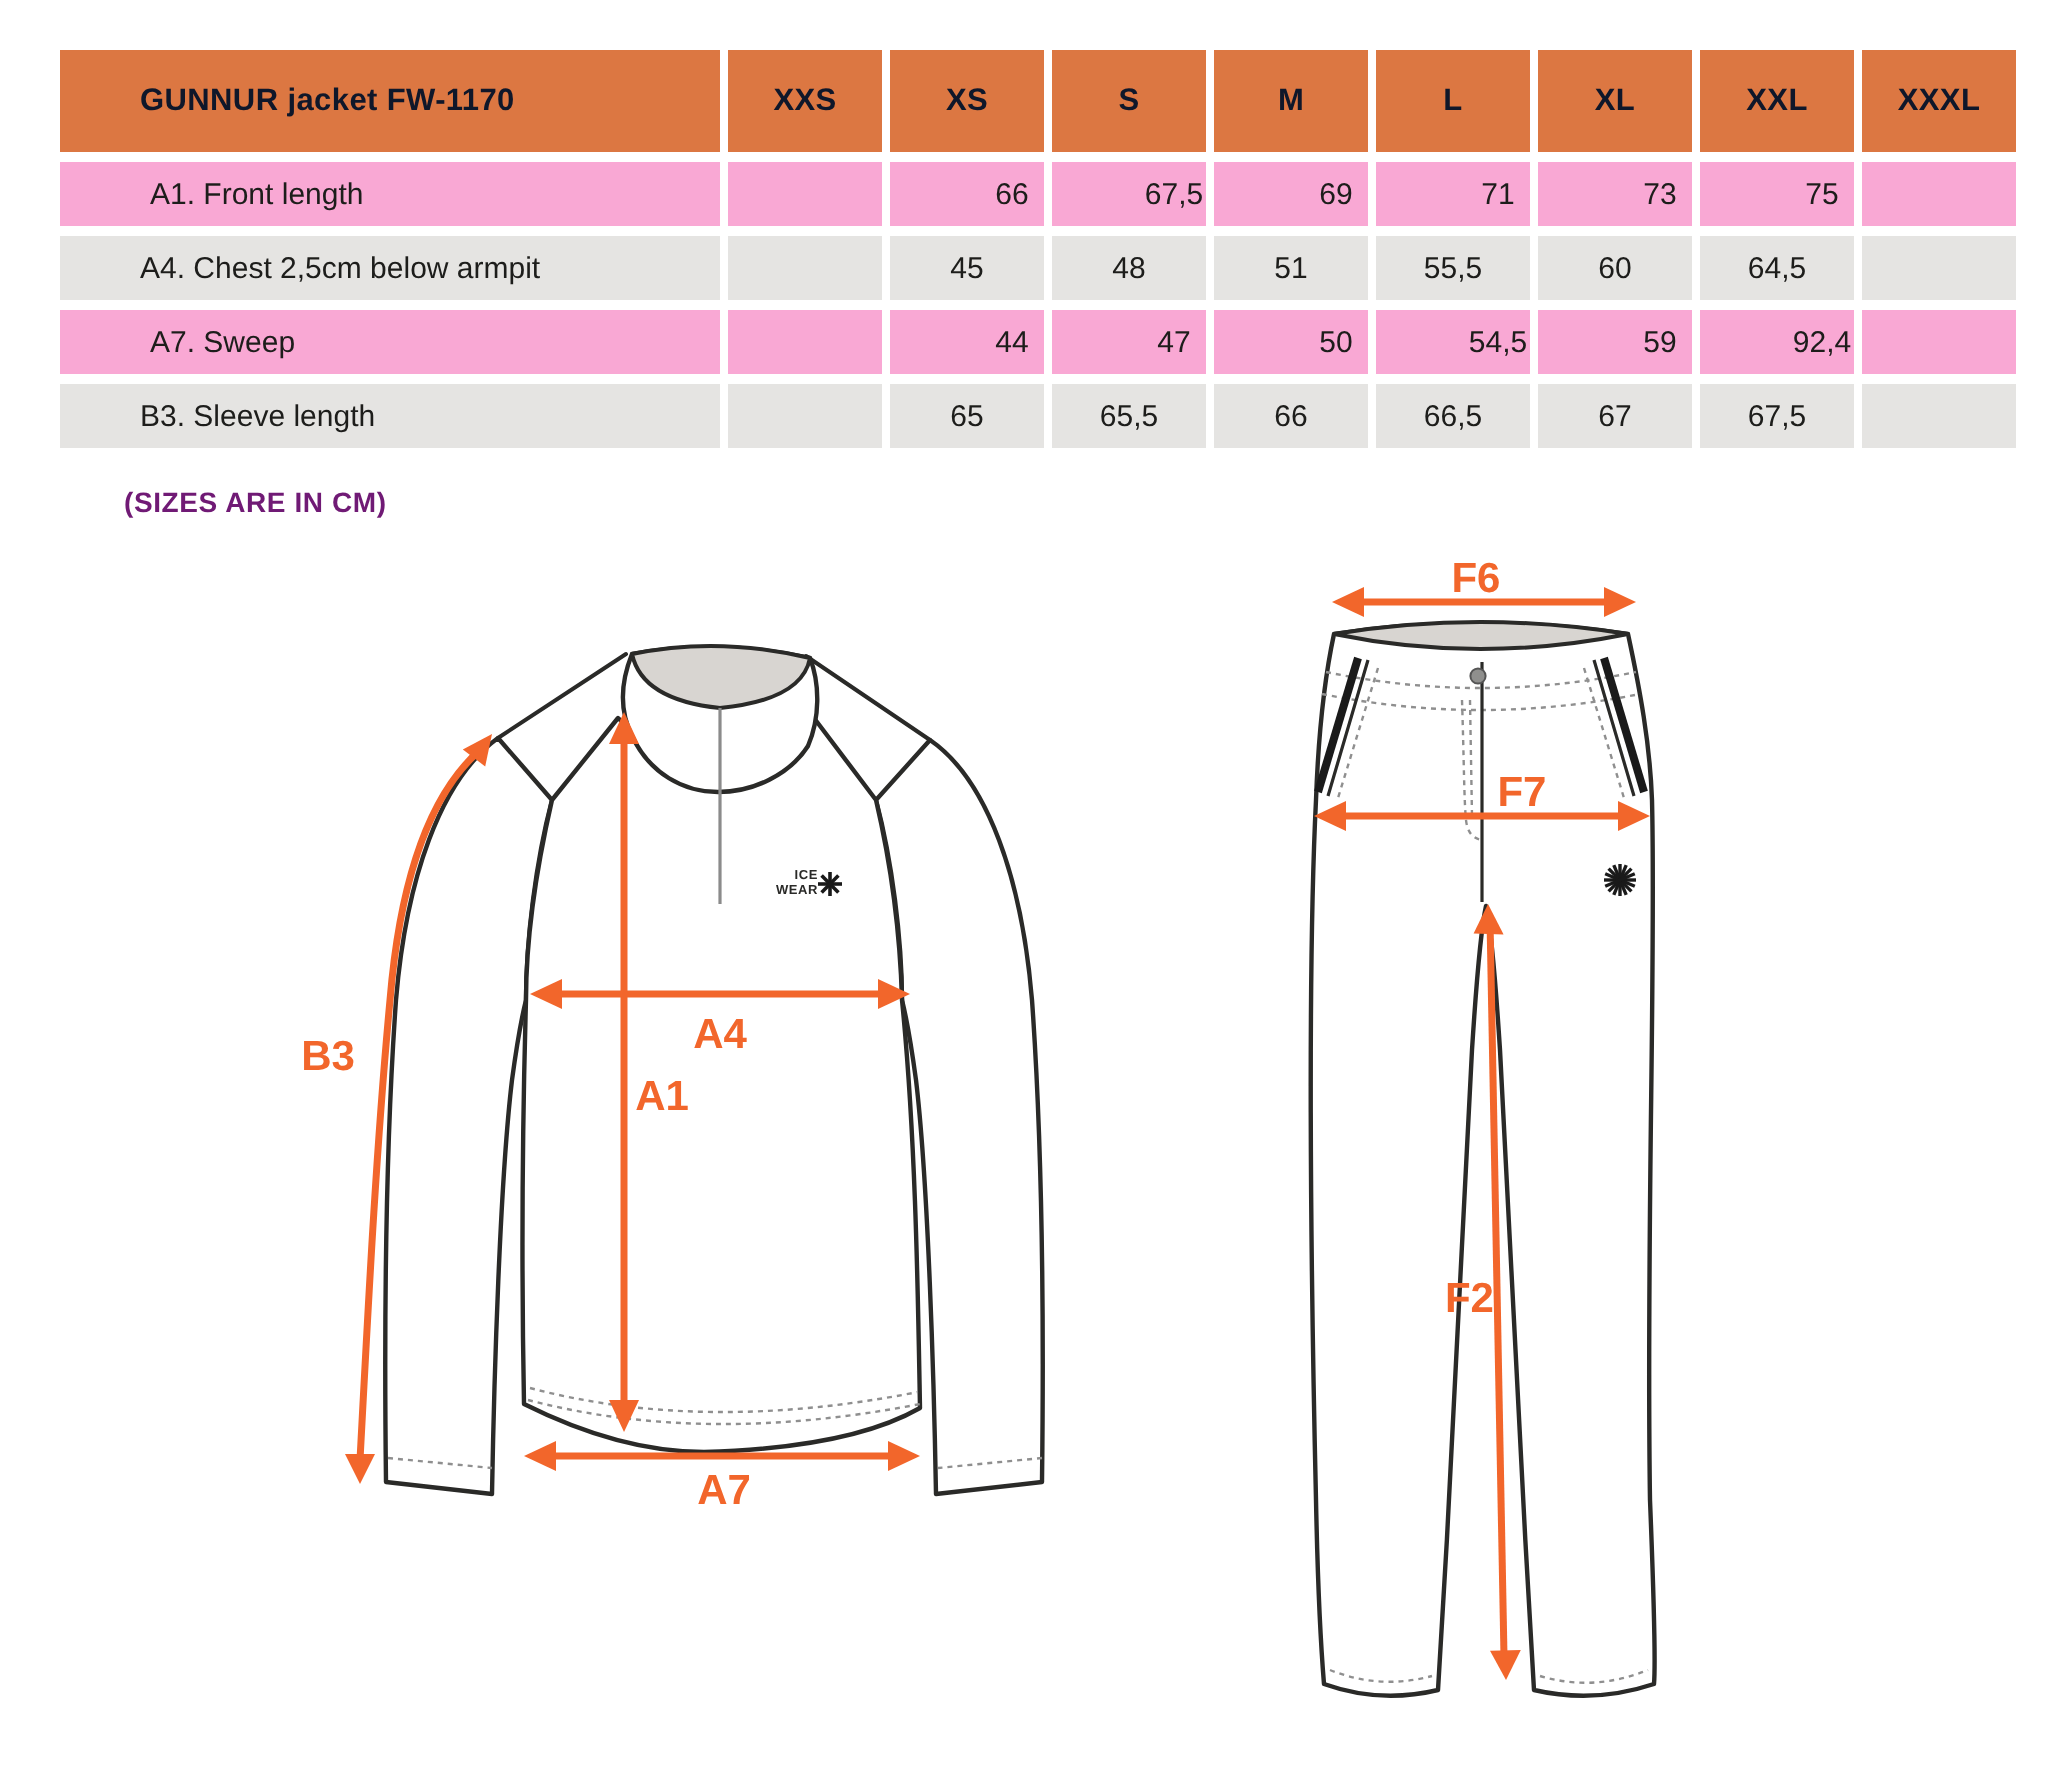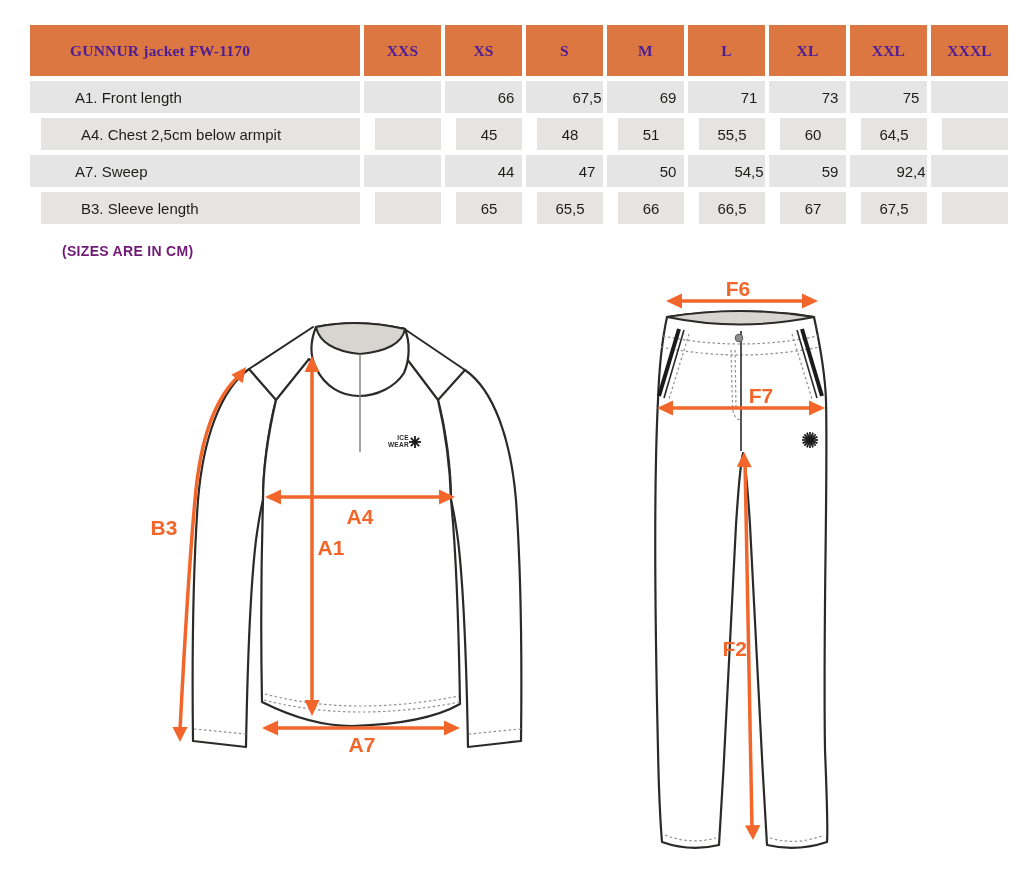--- a/index.html
+++ b/index.html
@@ -6,24 +6,24 @@
   .page{position:relative;width:1033px;height:890px;background:#ffffff;
         font-family:"Liberation Sans",sans-serif;overflow:hidden;}
 
   
   .size-table{position:absolute;left:30px;top:25px;display:grid;
               grid-template-columns:330px repeat(8,77px);
               grid-template-rows:51px repeat(4,32px);
               gap:5px 4px;}
   .cell{display:flex;align-items:center;justify-content:center;
         font-size:15px;color:#1d1d1b;white-space:nowrap;}
-  .cell.head{background:#DC7742;color:#4c1d95;font-weight:700;font-size:15.5px;letter-spacing:.2px;font-family:Liberation Serif, serif;}
+  .cell.head{background:#DC7742;color:#0f172a;font-weight:700;font-size:15.5px;letter-spacing:.2px;}
   .cell.namecol{justify-content:flex-start;padding-left:40px;}
-  .cell.dark{background:#e5e5e5;padding-left:45px;}
-  .cell.light{background:#E5E4E2;margin-left:11px;}
+  .cell.dark{background:#f9a8d4;padding-left:45px;}
+  .cell.light{background:#E5E4E2;}
 
   .note{position:absolute;left:62px;top:243px;color:#701a75;
         font-size:14px;font-weight:700;letter-spacing:.3px;}
 
   
   .jacket-svg{position:absolute;left:140px;top:285px;}
   .pants-svg{position:absolute;left:628px;top:278px;}
   text.mlabel{font-family:"Liberation Sans",sans-serif;font-size:21px;font-weight:700;fill:#F2662B;}
   text.logo{font-family:"Liberation Sans",sans-serif;font-size:6.5px;font-weight:700;fill:#2a2a28;letter-spacing:.3px;}
   .outline{stroke:#2a2a28;stroke-width:2.2;fill:#ffffff;stroke-linejoin:round;stroke-linecap:round;}

